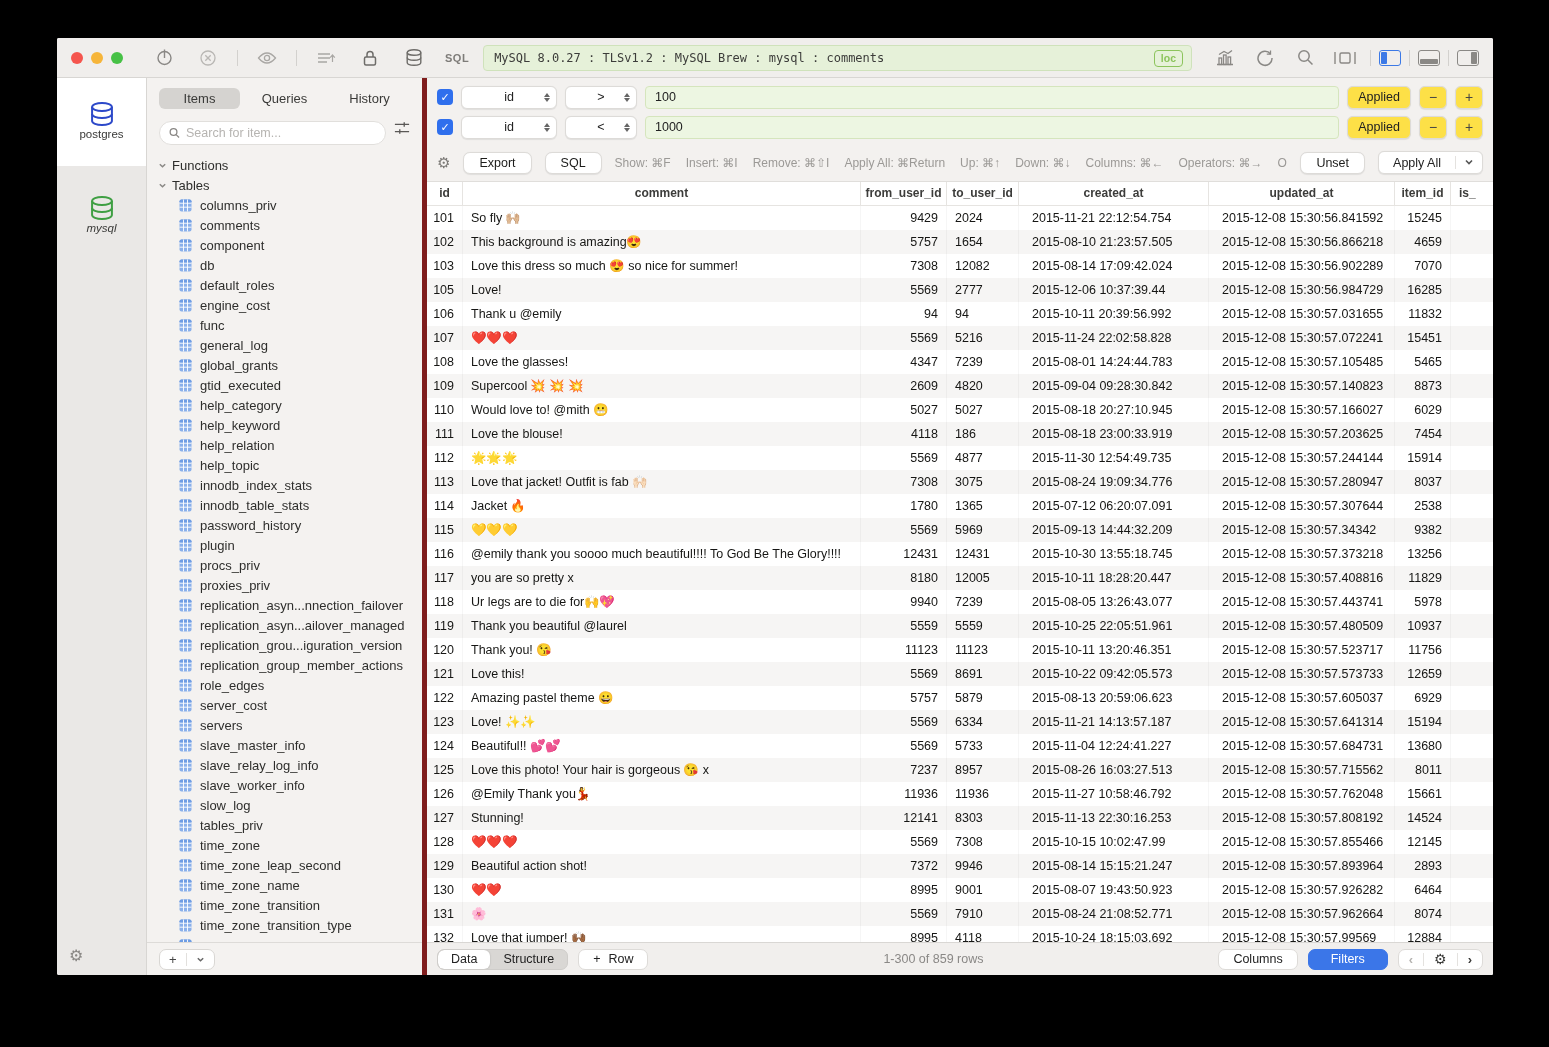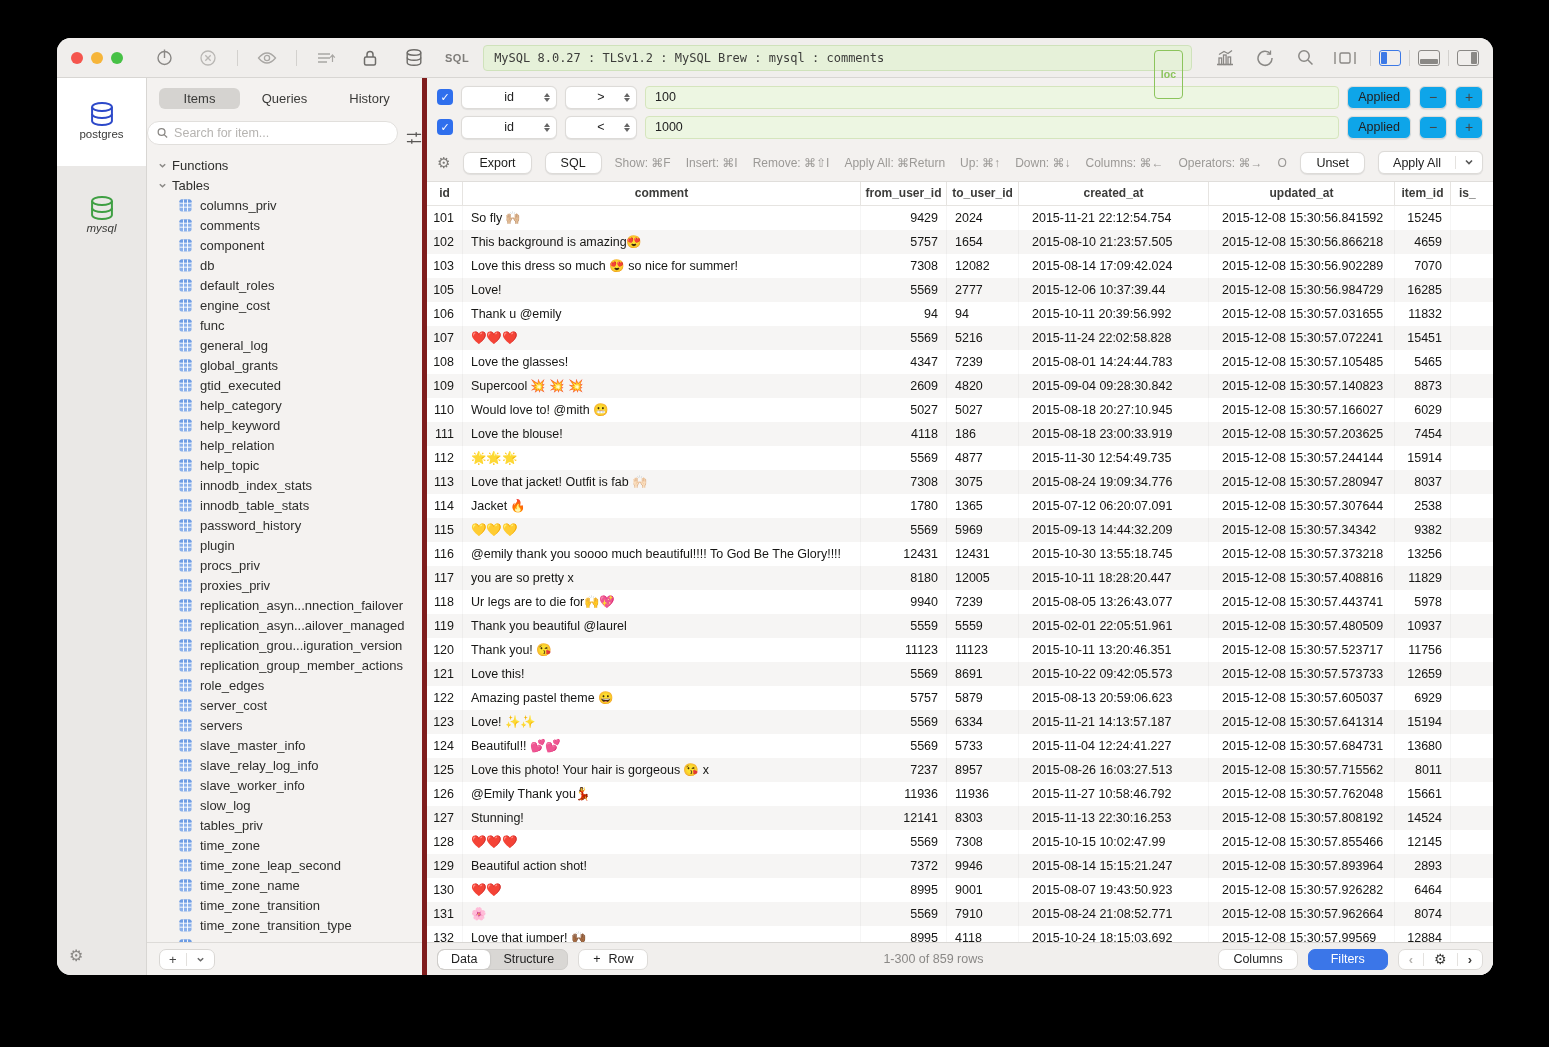--- a/index.html
+++ b/index.html
@@ -1,29 +1,29 @@
 <!DOCTYPE html>
 <html><head>
 <meta charset="utf-8">
 <style>
   * { margin:0; padding:0; box-sizing:border-box; }
   html,body { width:1549px; height:1047px; background:#000; font-family:"Liberation Sans",sans-serif; overflow:hidden; }
-  .window { position:absolute; left:57px; top:38px; width:1436px; height:937px; background:#fff; border-radius:14px; overflow:hidden; box-shadow:0 25px 70px rgba(0,0,0,.65); display:flex; flex-direction:column; }
+  .window { position:absolute; left:57px; top:38px; width:1436px; height:937px; background:#fff; border-radius:2px; overflow:hidden; box-shadow:0 25px 70px rgba(0,0,0,.65); display:flex; flex-direction:column; }
 
   
   .titlebar { height:40px; flex:0 0 40px; background:#f0eeec; border-bottom:1px solid #d8d6d3; display:flex; align-items:center; padding:0 14px; gap:10px; }
   .tl-group { display:flex; gap:8px; margin-right:14px; }
   .tl { width:12px; height:12px; border-radius:50%; }
   .tl.red{ background:#f5554e; } .tl.yellow{ background:#f6b53a; } .tl.green{ background:#47c146; }
   .tb-icon { width:34px; height:24px; display:flex; align-items:center; justify-content:center; color:#8a8885; }
   .tb-icon svg { display:block; }
   .tb-sql { font-size:11px; font-weight:bold; color:#7e7c79; letter-spacing:.5px; margin:0 4px; }
   .conn-field { flex:1; height:26px; background:#e6f1d9; border:1px solid #cfe2bb; border-radius:4px; display:flex; align-items:center; padding:0 10px; position:relative; }
   .conn-field .conn-text { font-family:"DejaVu Sans Mono",monospace; font-size:12px; color:#3c3c3a; white-space:nowrap; overflow:hidden; }
-  .loc-badge { position:absolute; right:8px; top:4px; border:1.5px solid #8cc45c; color:#8cc45c; border-radius:4px; font-size:10.5px; font-weight:bold; padding:16px 6px; line-height:15px; }
+  .loc-badge { position:absolute; right:8px; top:4px; border:1.5px solid #8cc45c; color:#8cc45c; border-radius:4px; font-size:10.5px; font-weight:bold; padding:0 6px; line-height:15px; }
   .tb-right { display:flex; align-items:center; gap:6px; margin-left:6px; }
   .panel-ic { width:22px; height:16px; border:1.5px solid #8a8885; border-radius:3px; position:relative; }
   .panel-ic.active { border-color:#3c79e6; }
   .panel-ic .fill-left { position:absolute; left:1px; top:1px; bottom:1px; width:6px; background:#3c79e6; border-radius:1px; }
   .panel-ic .fill-bottom { position:absolute; left:1px; right:1px; bottom:1px; height:5px; background:#8a8885; border-radius:1px; }
   .panel-ic .fill-right { position:absolute; right:1px; top:1px; bottom:1px; width:6px; background:#8a8885; border-radius:1px; }
   .tb-sep { width:1px; height:16px; background:#d3d1ce; margin:0 2px; }
 
   
   .app-body { flex:1; display:flex; min-height:0; }
@@ -32,21 +32,21 @@
   .conn-cell { padding:14px 4px 12px; display:flex; flex-direction:column; align-items:center; }
   .conn-cell.first { background:#ffffff; padding-top:22px; padding-bottom:26px; }
   .conn-cell.second { padding-top:28px;font-style:italic; }
   .conn-name { font-size:11.5px; color:#3a3a38; }
   .rail-gear { position:absolute; left:12px; bottom:10px; font-size:16px; color:#8a8885; cursor:default; }
 
   .sidebar { width:280px; flex:0 0 280px; background:#f4f2f0; border-right:5px solid #7f1d1d; display:flex; flex-direction:column; min-height:0; }
   .side-tabs { display:flex; align-items:center; padding:10px 12px 4px; gap:4px; }
   .side-tab { flex:1; text-align:center; font-size:13px; color:#3a3a38; padding:3px 0; border-radius:6px; cursor:default; }
   .side-tab.selected { background:#d5d3d0; }
-  .search-row { display:flex; align-items:flex-end; gap:8px; padding:8px 0 6px; }
+  .search-row { display:flex; align-items:flex-start; gap:8px; padding:8px 12px 6px; }
   .search-box { flex:1; height:24px; background:#fff; border:1px solid #e1dfdc; border-radius:12px; display:flex; align-items:center; padding:0 9px; gap:6px; }
   .search-box input { border:none; outline:none; background:transparent; font-size:12.5px; color:#333; width:100%; font-family:"Liberation Sans",sans-serif; }
   .search-box input::placeholder { color:#b6b4b1; }
   .tree { flex:1; overflow:hidden; padding:4px 0 0 10px; }
   .tree-group { display:flex; align-items:center; gap:5px; height:20px; font-size:13px; color:#2e2e2c; }
   .tree-items { list-style:none; }
   .tree-item { display:flex; align-items:center; gap:8px; height:20px; padding-left:22px; font-size:13px; color:#2e2e2c; white-space:nowrap; }
   .chev { width:10px; height:10px; display:flex; align-items:center; justify-content:center; color:#8a8885; }
   .side-bottom { flex:0 0 33px; border-top:1px solid #dddbd8; display:flex; align-items:center; padding:0 12px; }
   .addtbl-btn { display:flex; align-items:center; background:#fff; border:1px solid #d9d7d4; border-radius:7px; height:21px; font-size:13px; color:#444; }
@@ -57,21 +57,21 @@
   .main { flex:1; display:flex; flex-direction:column; min-width:0; background:#fff; }
   .filter-panel { background:#f3f1ef; padding:7px 10px 4px; }
   .filter-row { display:flex; align-items:center; gap:8px; height:24px; margin-bottom:6px; }
   .fcheck { width:16px; height:16px; border-radius:4px; background:#2f6fed; color:#fff; font-size:11px; display:flex; align-items:center; justify-content:center; }
   .fselect { height:23px; background:#fff; border:1px solid #dddbd8; border-radius:6px; display:flex; align-items:center; justify-content:center; font-size:12.5px; color:#222; position:relative; box-shadow:0 .5px 1px rgba(0,0,0,.08); }
   .fselect.col { width:96px; } .fselect.op { width:72px; }
   .updown { position:absolute; right:6px; display:flex; flex-direction:column; gap:1px; }
   .updown i { display:block; width:0; height:0; border-left:3.5px solid transparent; border-right:3.5px solid transparent; }
   .updown i.up { border-bottom:4px solid #666; } .updown i.down { border-top:4px solid #666; }
   .fvalue { flex:1; height:23px; background:#edf6e2; border:1px solid #d5e5bd; border-radius:4px; display:flex; align-items:center; padding:0 9px; font-size:12.5px; color:#222; }
-  .fbtn { height:23px; background:#0ea5e9; border:1px solid #dddbd8; border-radius:6px; font-size:12.5px; color:#222; display:flex; align-items:center; justify-content:center; box-shadow:0 .5px 1px rgba(0,0,0,.08); }
+  .fbtn { height:23px; background:#fde047; border:1px solid #dddbd8; border-radius:6px; font-size:12.5px; color:#222; display:flex; align-items:center; justify-content:center; box-shadow:0 .5px 1px rgba(0,0,0,.08); }
   .fbtn.applied { width:64px; }
   .fbtn.round { width:28px; font-size:14px; color:#444; }
   .applyall-wrap { display:flex; align-items:center; background:#fff; border:1px solid #dddbd8; border-radius:6px; height:23px; box-shadow:0 .5px 1px rgba(0,0,0,.08); }
   .applyall-wrap .lab { padding:0 14px; font-size:12.5px; color:#222; }
   .applyall-wrap .divider { width:1px; height:13px; background:#e4e2df; }
   .applyall-wrap .chv { padding:0 8px; color:#555; font-size:10px; }
 
   .action-bar { background:#f3f1ef; display:flex; align-items:center; gap:13px; padding:2px 10px 7px; border-bottom:1px solid #e0dedb; }
   .ab-gear { color:#7c7a77; font-size:15px; }
   .ab-btn { height:22px; background:#fff; border:1px solid #dddbd8; border-radius:7px; padding:0 15px; font-size:12.5px; color:#1c1c1a; display:flex; align-items:center; box-shadow:0 .5px 1px rgba(0,0,0,.08); }
@@ -1015,21 +1015,21 @@
     <span class="cell date">2015-12-08 15:30:57.443741</span>
     <span class="cell num">5978</span>
     <span class="cell txt last"></span>
   </div>
 
   <div class="grid-row">
     <span class="cell num">119</span>
     <span class="cell txt">Thank you beautiful @laurel</span>
     <span class="cell num">5559</span>
     <span class="cell txt">5559</span>
-    <span class="cell date">2015-02-01 22:05:51.961</span>
+    <span class="cell date">2015-10-25 22:05:51.961</span>
     <span class="cell date">2015-12-08 15:30:57.480509</span>
     <span class="cell num">10937</span>
     <span class="cell txt last"></span>
   </div>
 
   <div class="grid-row">
     <span class="cell num">120</span>
     <span class="cell txt">Thank you! 😘</span>
     <span class="cell num">11123</span>
     <span class="cell txt">11123</span>

